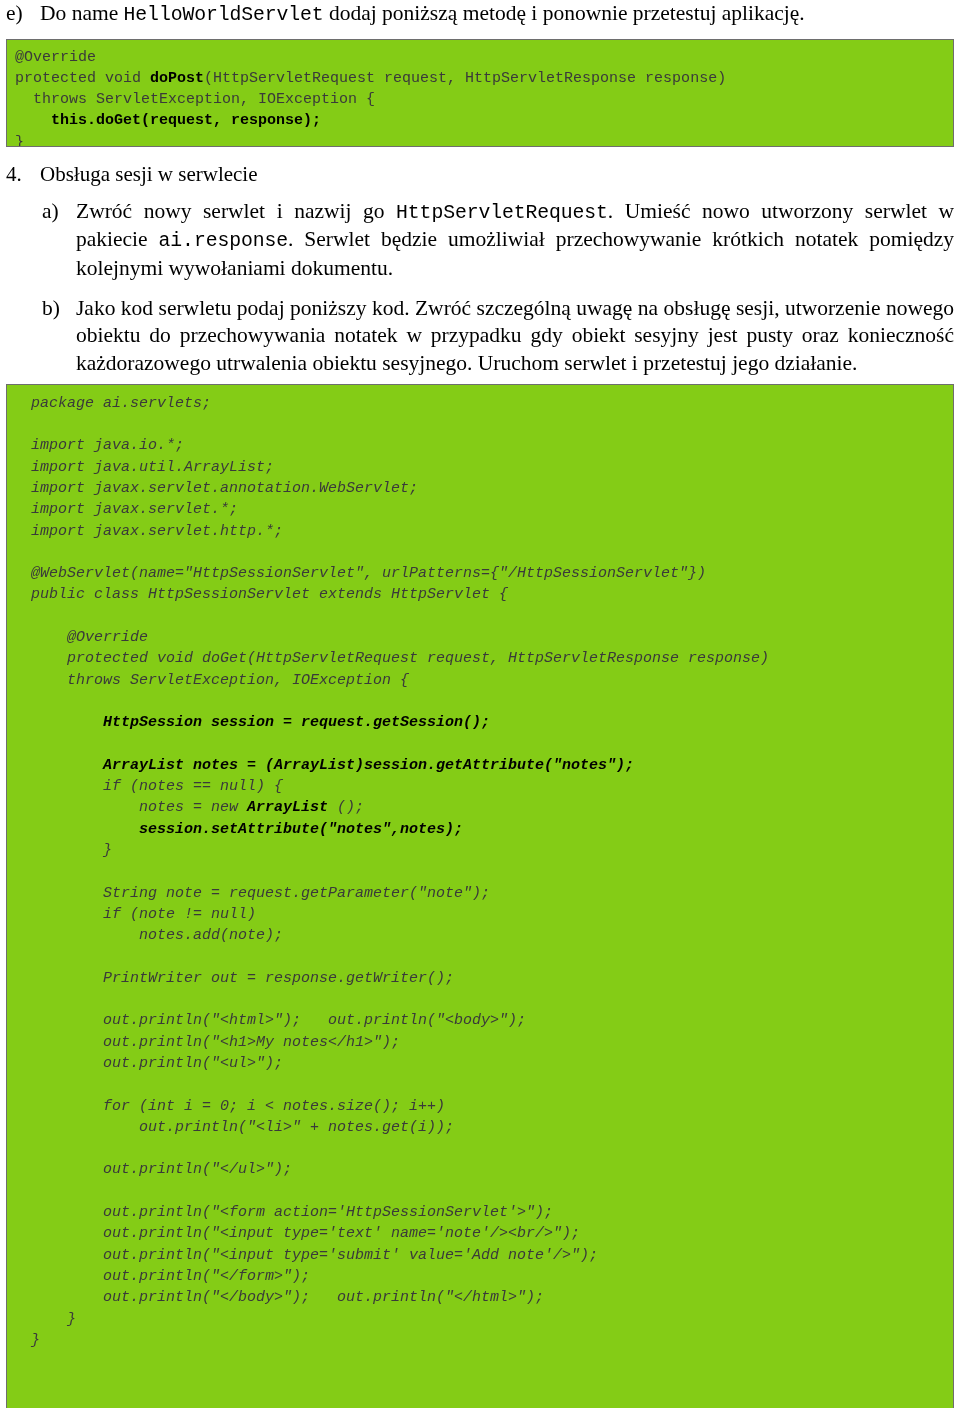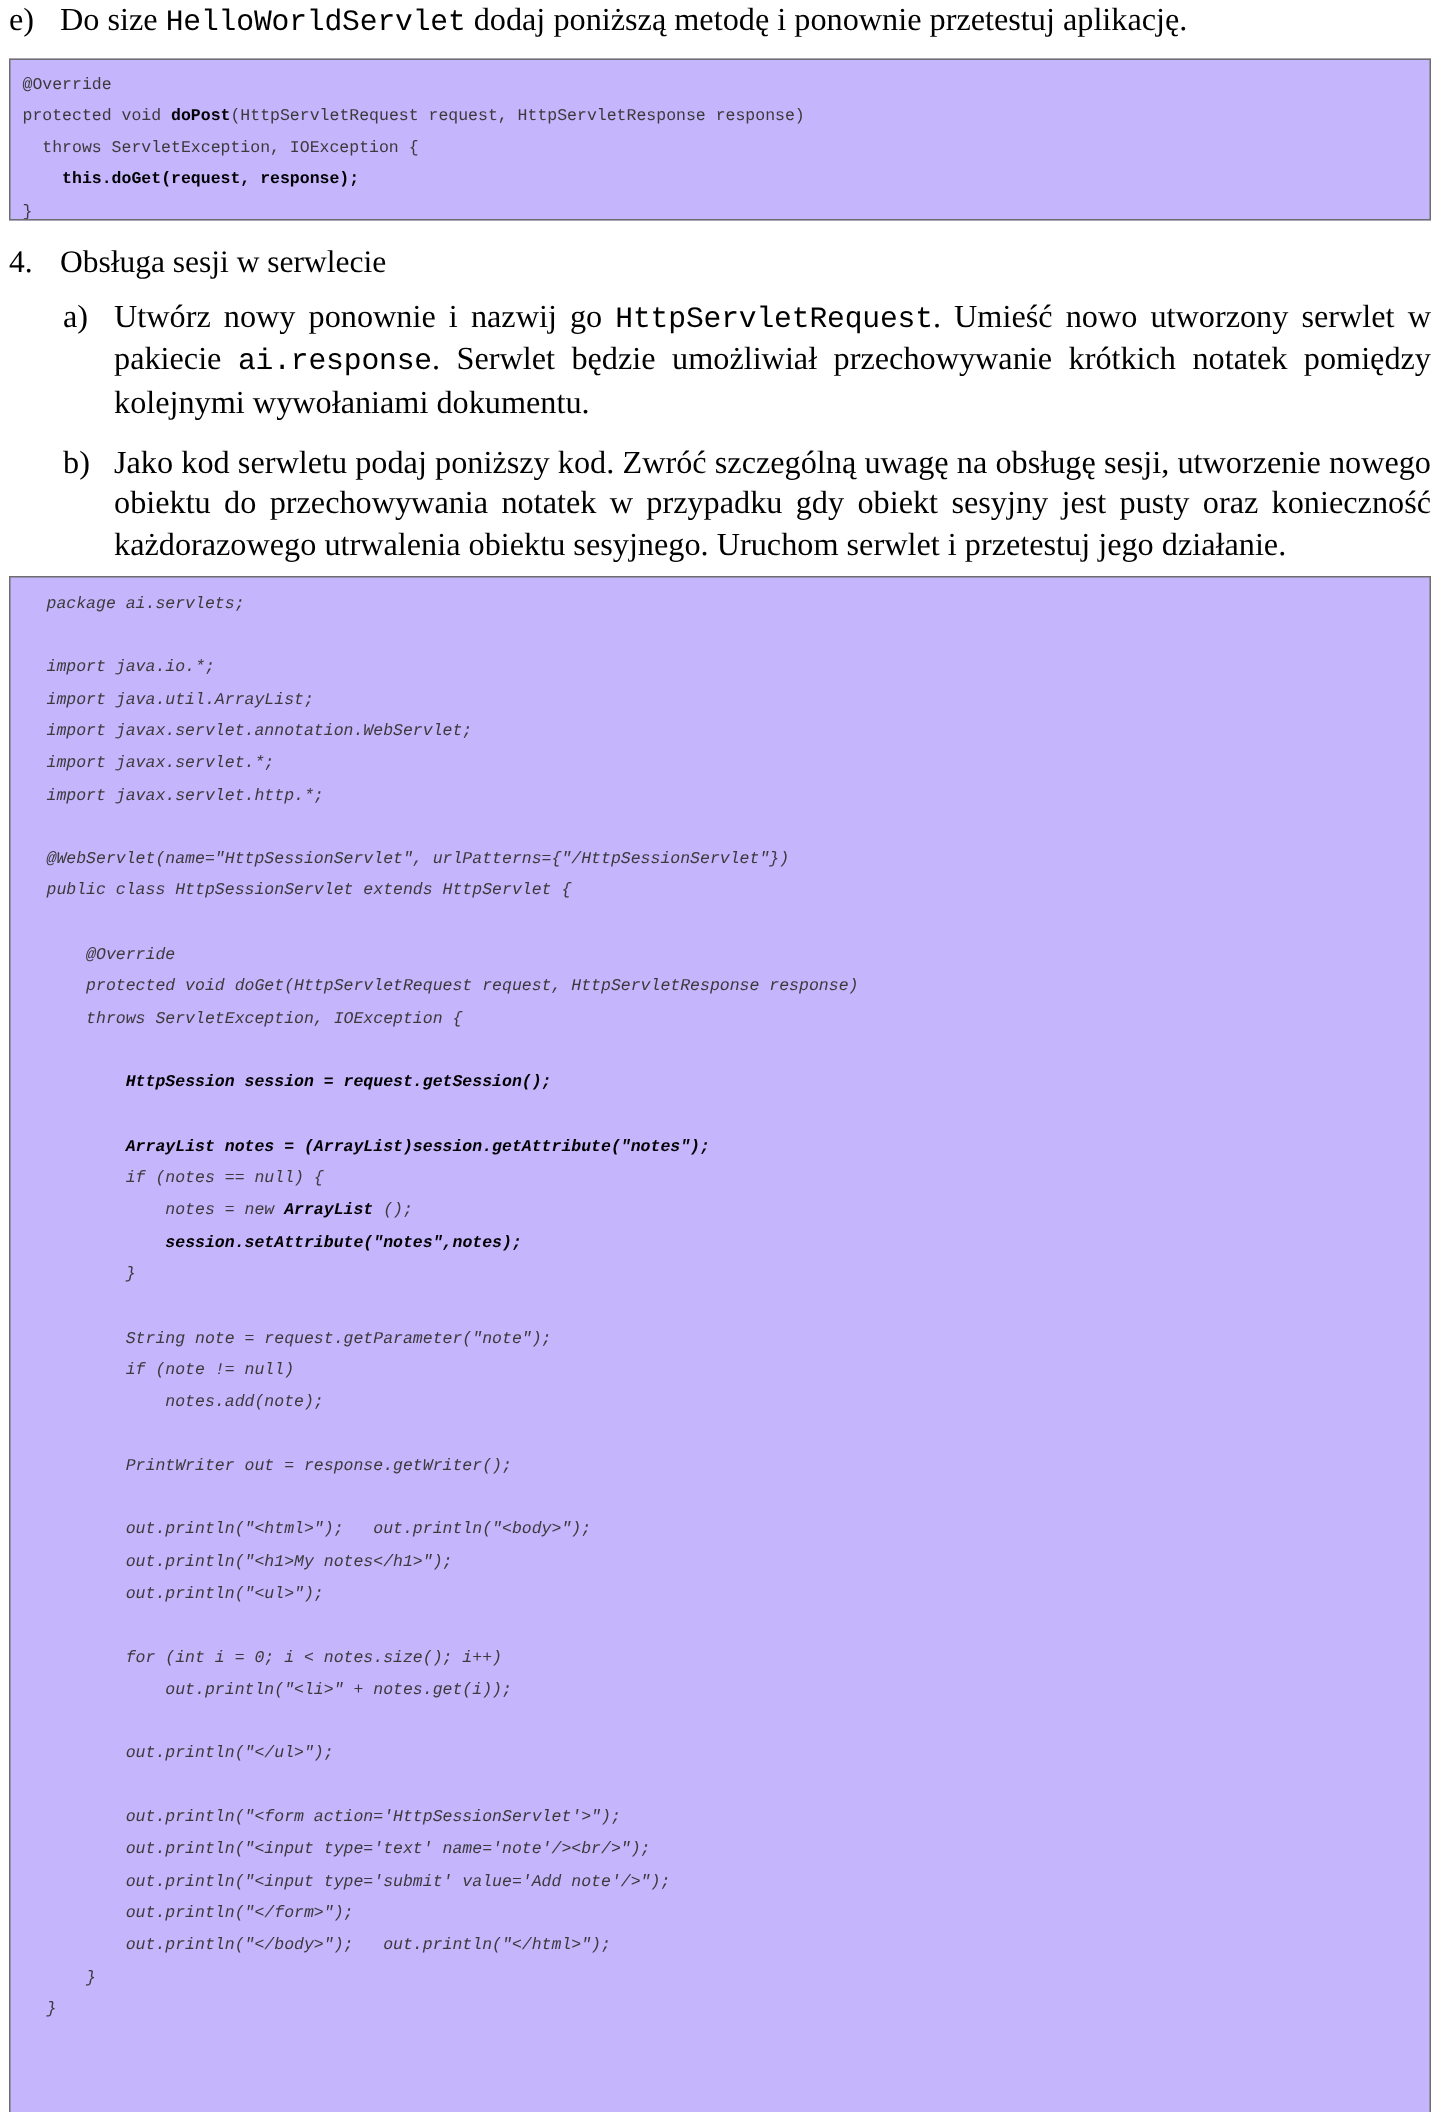--- a/index.html
+++ b/index.html
@@ -61,23 +61,23 @@
   code, .mono {
     font-family: Liberation Mono, monospace;
     font-size: 0.92em;
     letter-spacing: -0.1px;
   }
 
   
   .codebox {
     border: 1.6px solid #6e6e6e;
     box-sizing: border-box;
-    background: #c4b5fd;
+    background: #84cc16;
     font-family: "Liberation Mono", "DejaVu Sans Mono", monospace;
-    font-size: 11px;
+    font-size: 15px;
     line-height: 21.3px;
     color: #3a3a3a;
     white-space: pre;
     overflow: hidden;
   }
   .codebox .ln {
     white-space: pre;
     min-height: 21.3px;
   }
   .codebox b {
@@ -101,37 +101,37 @@
   .gap-b { height: 10px; }
   .gap-c { height: 12px; }
 </style>
 </head>
 <body>
 
 <div class="page">
 
   <div class="item">
     <span class="marker">e)</span>
-    <span class="body"><span>Do size </span><code>HelloWorldServlet</code><span> dodaj poniższą metodę i ponownie przetestuj aplikację.</span></span>
+    <span class="body"><span>Do name </span><code>HelloWorldServlet</code><span> dodaj poniższą metodę i ponownie przetestuj aplikację.</span></span>
   </div>
 
   <div class="codebox" id="codebox-dopost"><div class="ln"><span>@Override</span></div><div class="ln"><span>protected void </span><b>doPost</b><span>(HttpServletRequest request, HttpServletResponse response)</span></div><div class="ln"><span>  throws ServletException, IOException {</span></div><div class="ln"><span>    </span><b>this.doGet(request, response);</b></div><div class="ln"><span>}</span></div></div>
 
   <div class="gap-a"></div>
 
   <div class="numhead">
     <span class="marker">4.</span>
     <span>Obsługa sesji w serwlecie</span>
   </div>
 
   <div class="gap-b"></div>
 
   <div class="item item-sub">
     <span class="marker">a)</span>
-    <span class="body"><span>Utwórz nowy ponownie i nazwij go </span><code>HttpServletRequest</code><span>. Umieść nowo utworzony serwlet w pakiecie </span><code>ai.response</code><span>. Serwlet będzie umożliwiał przechowywanie krótkich notatek pomiędzy kolejnymi wywołaniami dokumentu.</span></span>
+    <span class="body"><span>Zwróć nowy serwlet i nazwij go </span><code>HttpServletRequest</code><span>. Umieść nowo utworzony serwlet w pakiecie </span><code>ai.response</code><span>. Serwlet będzie umożliwiał przechowywanie krótkich notatek pomiędzy kolejnymi wywołaniami dokumentu.</span></span>
   </div>
 
   <div class="gap-c"></div>
 
   <div class="item item-sub">
     <span class="marker">b)</span>
     <span class="body">Jako kod serwletu podaj poniższy kod. Zwróć szczególną uwagę na obsługę sesji, utworzenie nowego obiektu do przechowywania notatek w przypadku gdy obiekt sesyjny jest pusty oraz konieczność każdorazowego utrwalenia obiektu sesyjnego. Uruchom serwlet i przetestuj jego działanie.</span>
   </div>
 
   <div class="codebox" id="codebox-session"><div class="ln"><span>package ai.servlets;</span></div><div class="ln">&nbsp;</div><div class="ln"><span>import java.io.*;</span></div><div class="ln"><span>import java.util.ArrayList;</span></div><div class="ln"><span>import javax.servlet.annotation.WebServlet;</span></div><div class="ln"><span>import javax.servlet.*;</span></div><div class="ln"><span>import javax.servlet.http.*;</span></div><div class="ln">&nbsp;</div><div class="ln"><span>@WebServlet(name="HttpSessionServlet", urlPatterns={"/HttpSessionServlet"})</span></div><div class="ln"><span>public class HttpSessionServlet extends HttpServlet {</span></div><div class="ln">&nbsp;</div><div class="ln"><span>    @Override</span></div><div class="ln"><span>    protected void doGet(HttpServletRequest request, HttpServletResponse response)</span></div><div class="ln"><span>    throws ServletException, IOException {</span></div><div class="ln">&nbsp;</div><div class="ln"><span>        </span><b>HttpSession session = request.getSession();</b></div><div class="ln">&nbsp;</div><div class="ln"><span>        </span><b>ArrayList notes = (ArrayList)session.getAttribute("notes");</b></div><div class="ln"><span>        if (notes == null) {</span></div><div class="ln"><span>            notes = new </span><b>ArrayList</b><span> ();</span></div><div class="ln"><span>            </span><b>session.setAttribute("notes",notes);</b></div><div class="ln"><span>        }</span></div><div class="ln">&nbsp;</div><div class="ln"><span>        String note = request.getParameter("note");</span></div><div class="ln"><span>        if (note != null)</span></div><div class="ln"><span>            notes.add(note);</span></div><div class="ln">&nbsp;</div><div class="ln"><span>        PrintWriter out = response.getWriter();</span></div><div class="ln">&nbsp;</div><div class="ln"><span>        out.println("&lt;html&gt;");   out.println("&lt;body&gt;");</span></div><div class="ln"><span>        out.println("&lt;h1&gt;My notes&lt;/h1&gt;");</span></div><div class="ln"><span>        out.println("&lt;ul&gt;");</span></div><div class="ln">&nbsp;</div><div class="ln"><span>        for (int i = 0; i &lt; notes.size(); i++)</span></div><div class="ln"><span>            out.println("&lt;li&gt;" + notes.get(i));</span></div><div class="ln">&nbsp;</div><div class="ln"><span>        out.println("&lt;/ul&gt;");</span></div><div class="ln">&nbsp;</div><div class="ln"><span>        out.println("&lt;form action='HttpSessionServlet'&gt;");</span></div><div class="ln"><span>        out.println("&lt;input type='text' name='note'/&gt;&lt;br/&gt;");</span></div><div class="ln"><span>        out.println("&lt;input type='submit' value='Add note'/&gt;");</span></div><div class="ln"><span>        out.println("&lt;/form&gt;");</span></div><div class="ln"><span>        out.println("&lt;/body&gt;");   out.println("&lt;/html&gt;");</span></div><div class="ln"><span>    }</span></div><div class="ln"><span>}</span></div></div>

